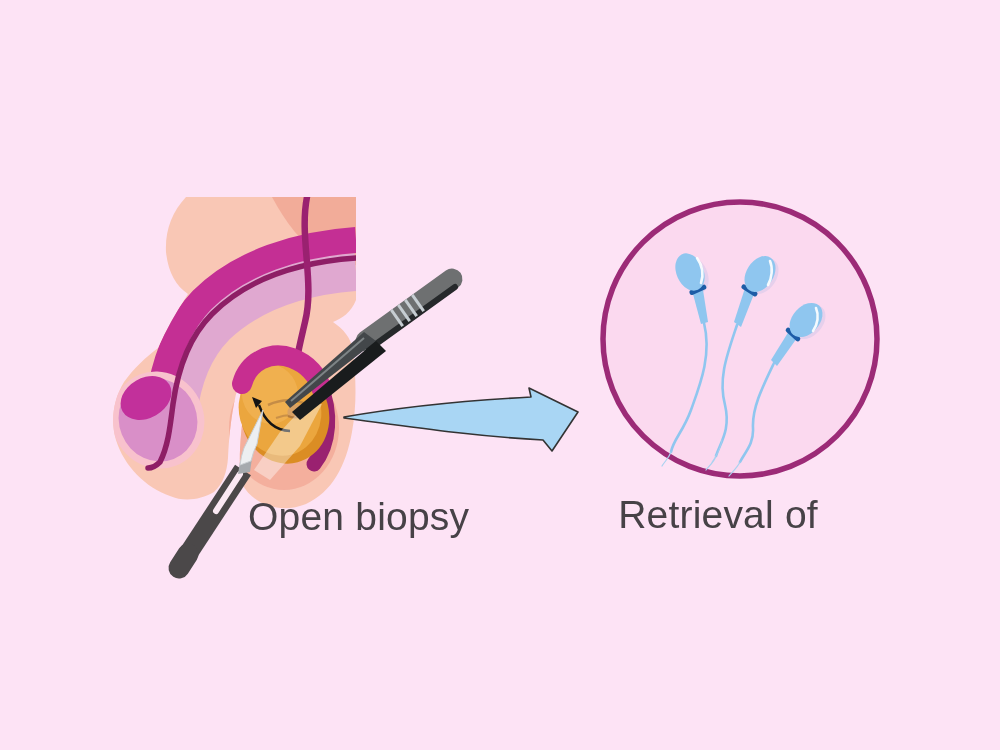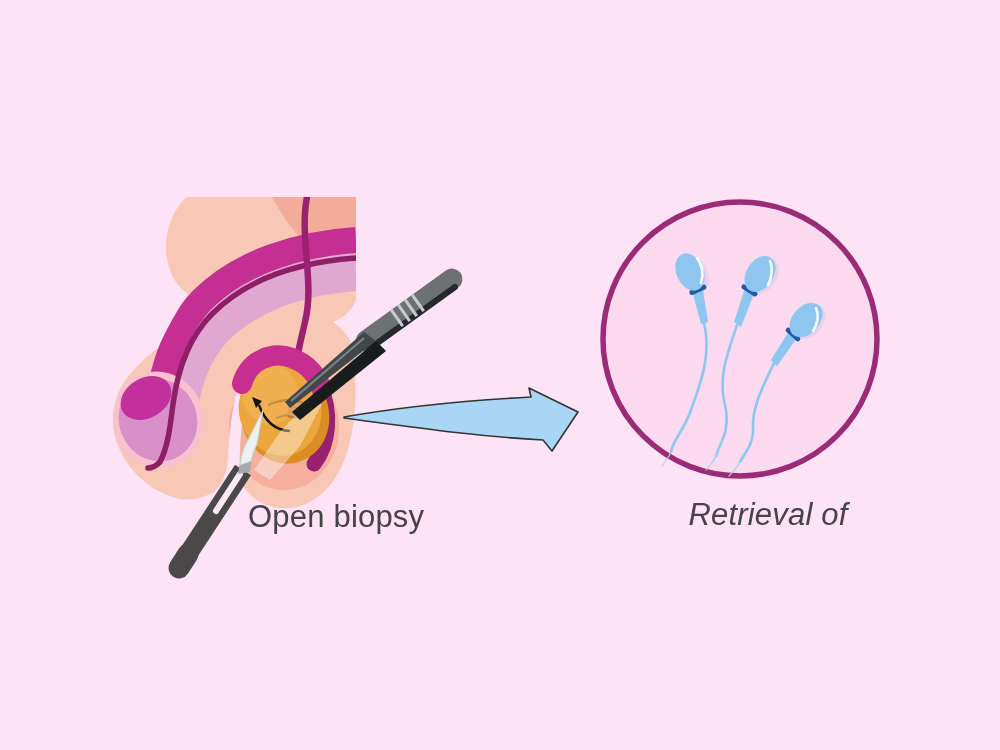--- a/index.html
+++ b/index.html
@@ -1,21 +1,21 @@
 <!DOCTYPE html>
 <html><head>
 <meta charset="utf-8">
 <style>
   html,body{margin:0;padding:0;}
   body{width:1000px;height:750px;overflow:hidden;font-family:"Liberation Sans",sans-serif;}
   .canvas{position:relative;width:1000px;height:750px;background:#FDE3F5;}
   .canvas svg{position:absolute;left:0;top:0;}
-  .caption{position:absolute;color:#474247;font-size:31px;line-height:40px;letter-spacing:.2px;}
+  .caption{position:absolute;color:#474247;font-size:39px;line-height:40px;letter-spacing:.2px;}
   .caption-left{left:248px;top:497px;text-align:left;}
-  .caption-right{left:618px;top:495px;width:300px;text-align:center;font-style:italic;}
+  .caption-right{left:568px;top:495px;width:300px;text-align:center;}
 </style>
 </head>
 <body>
 
 <div class="canvas">
 
   <svg width="1000" height="750" viewBox="0 0 1000 750">
     <defs>
       <clipPath id="bodyClip">
         <path d="M 186,197 L 356,197 L 356,300

